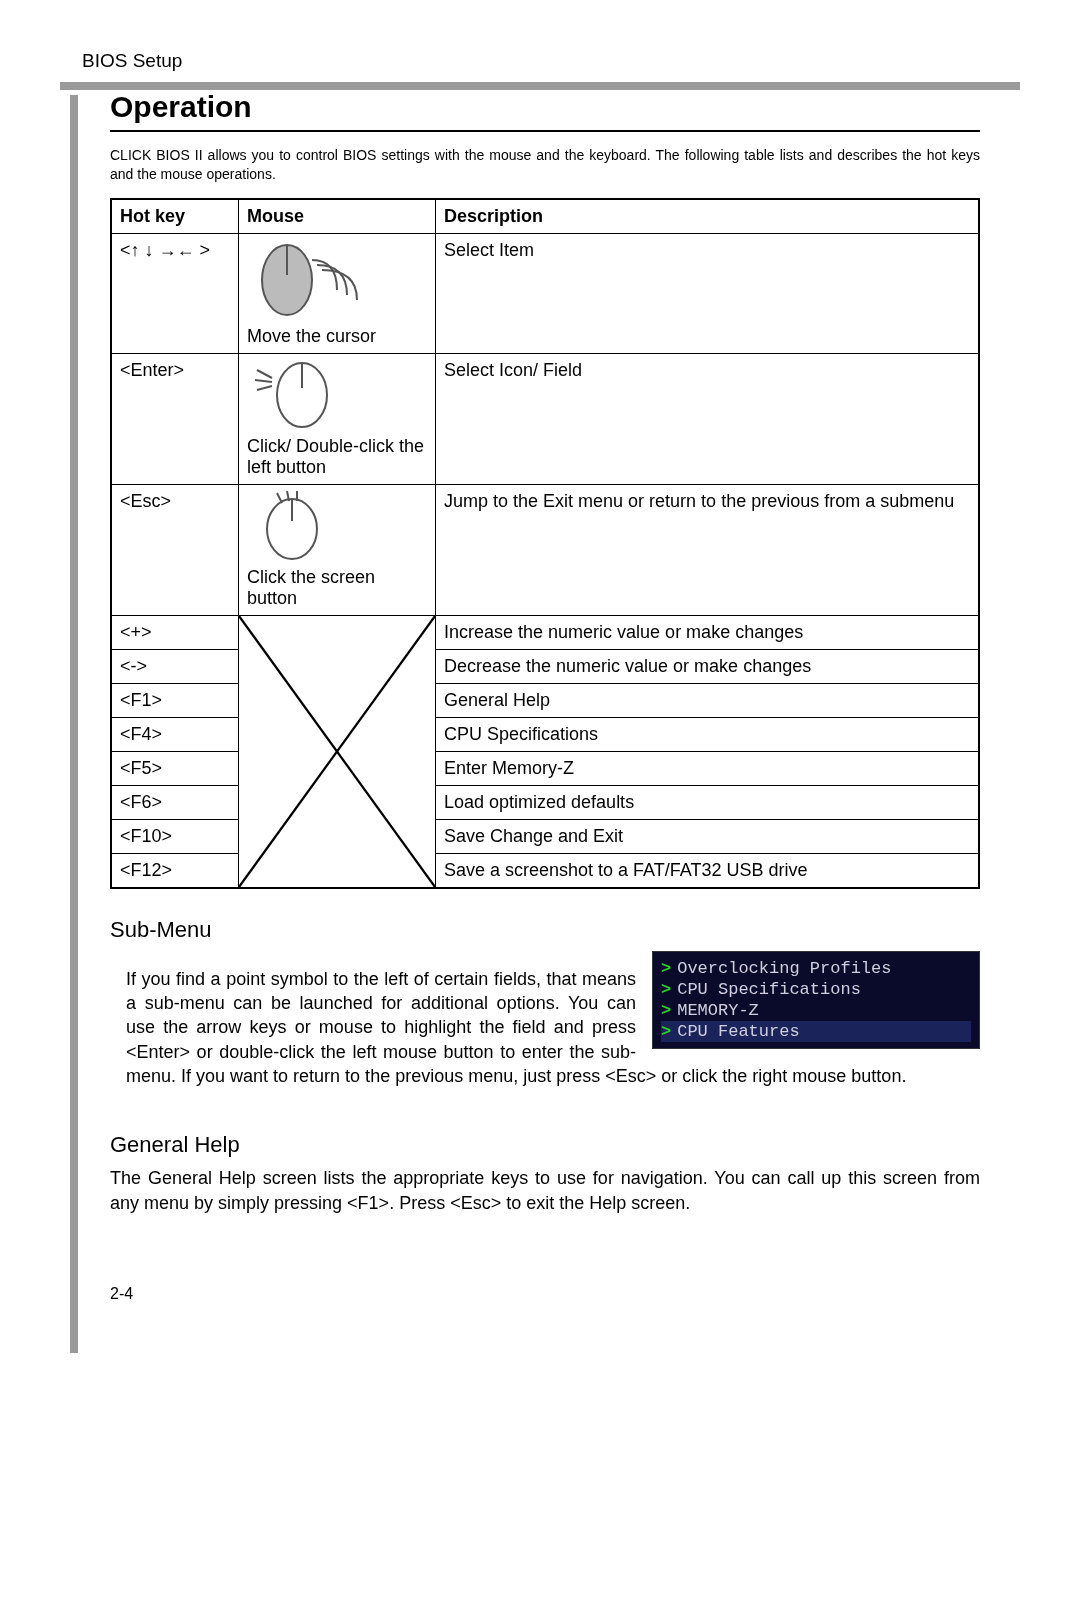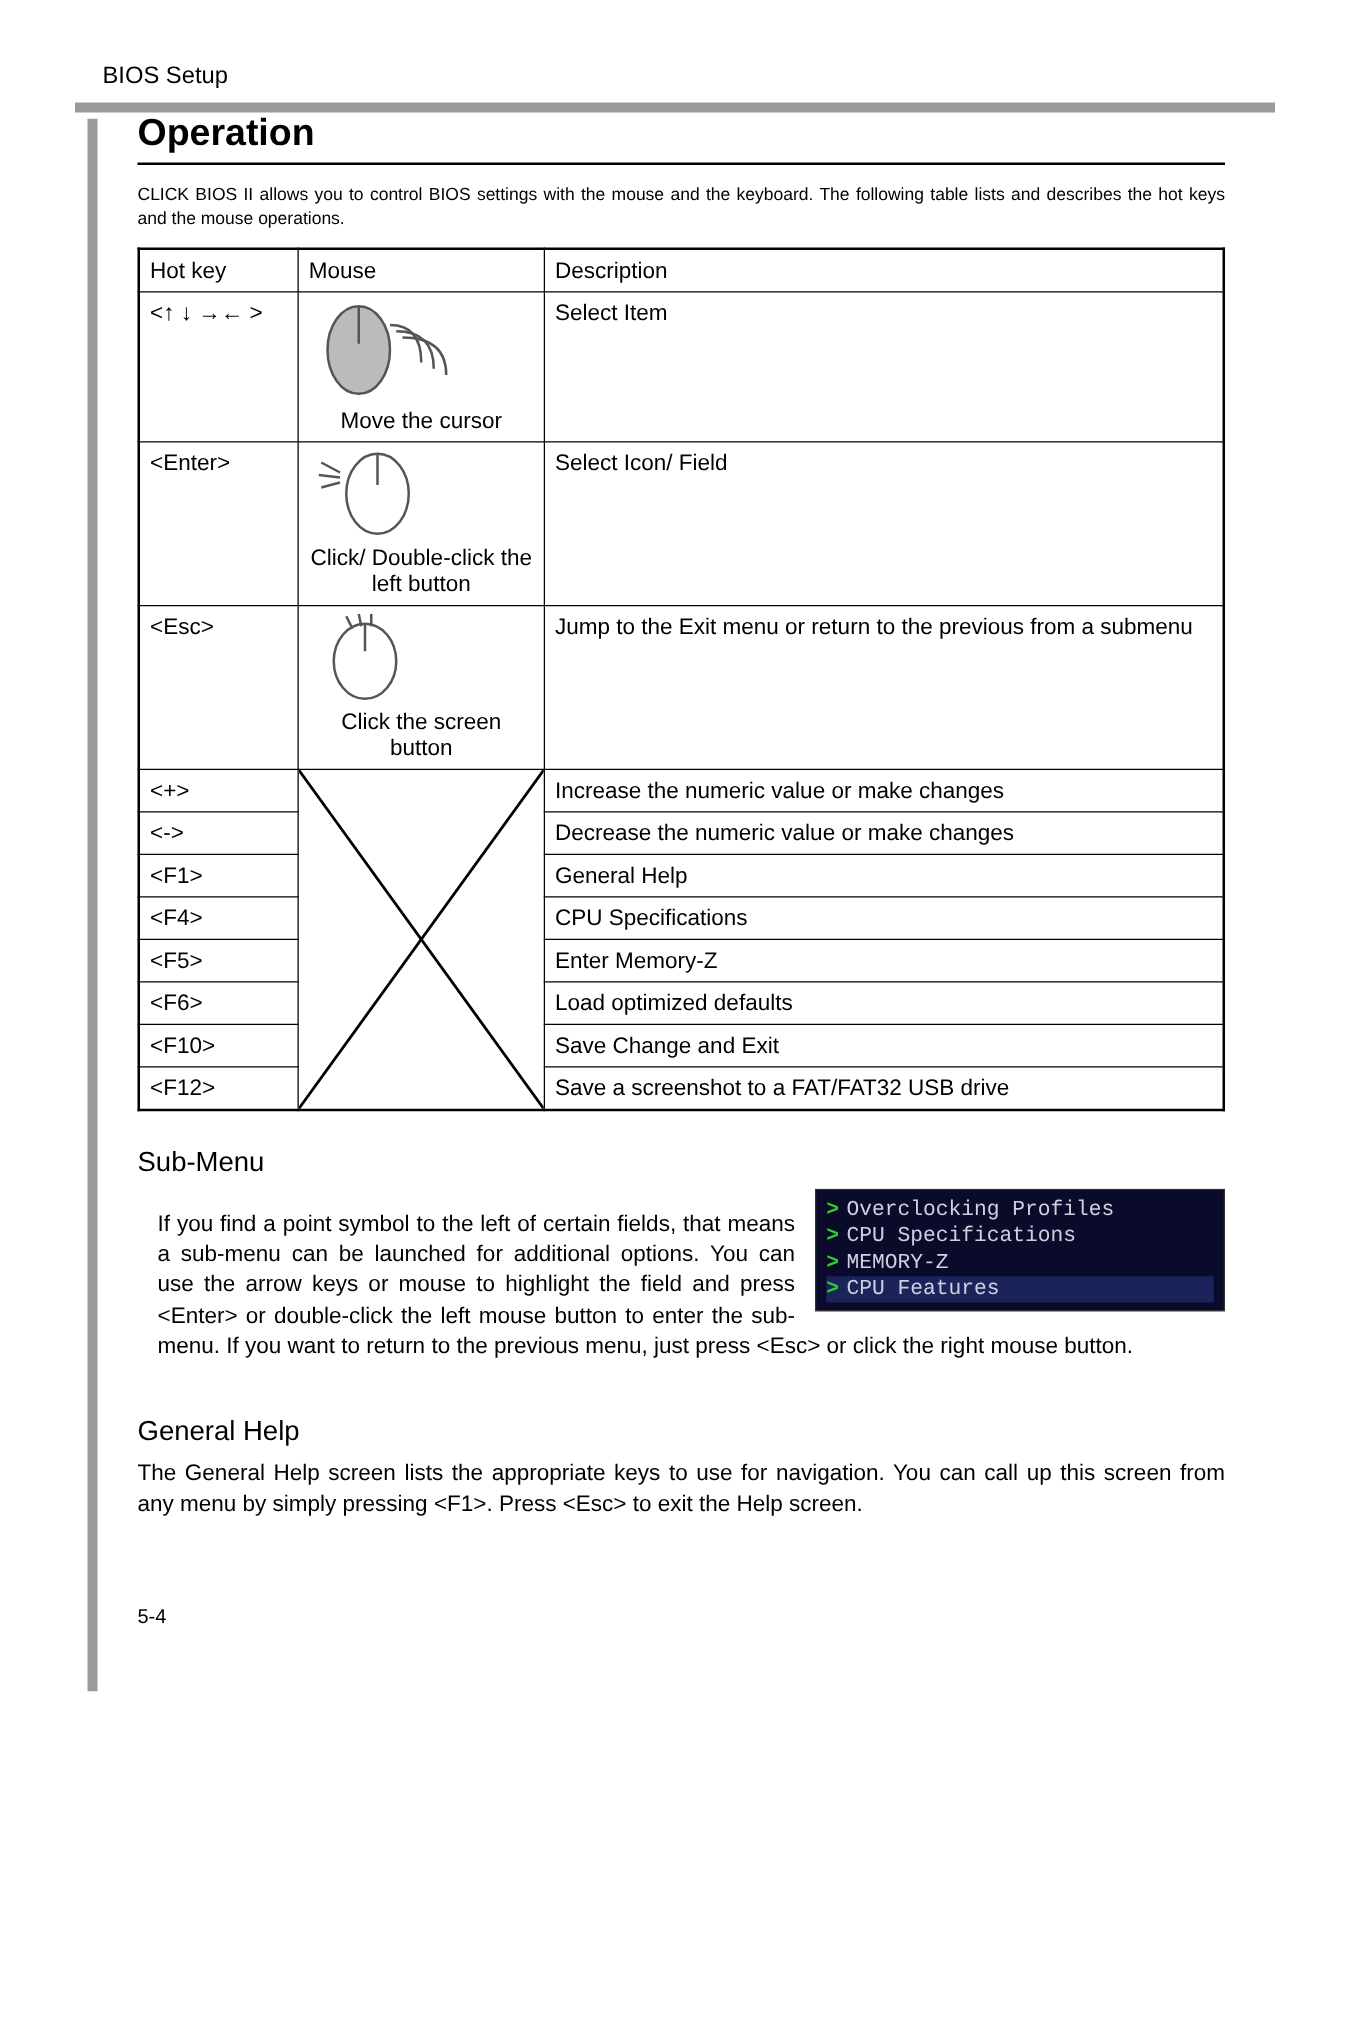--- a/index.html
+++ b/index.html
@@ -58,26 +58,26 @@
     border: 2px solid #000;
     font-size: 18px;
   }
   table.hotkeys th, table.hotkeys td {
     border: 1.5px solid #000;
     padding: 6px 8px;
     text-align: left;
     vertical-align: top;
   }
   table.hotkeys th {
-    font-weight: normal;
+    font-weight: bold;
   }
   .col-hot { width: 110px; }
   .col-mouse { width: 180px; }
   .mouse-cell svg { display:block; margin-bottom:6px; }
-  .mouse-label { font-size: 18px; text-align: center; }
+  .mouse-label { font-size: 18px; }
   .cross-cell { padding:0; position:relative; }
   .cross-cell svg { position:absolute; top:0; left:0; width:100%; height:100%; }
 
   h2.sub {
     font-size: 22px;
     font-weight: normal;
     margin: 28px 0 8px 0;
   }
   .submenu-block {
     overflow: hidden;
@@ -250,15 +250,15 @@
             <span class="chev">&gt;</span>
             <span>CPU Features</span>
           </div>
       </div>
       <p class="submenu-text">If you find a point symbol to the left of certain fields, that means a sub-menu can be launched for additional options. You can use the arrow keys or mouse to highlight the field and press &lt;Enter&gt; or double-click the left mouse button to enter the sub-menu. If you want to return to the previous menu, just press &lt;Esc&gt; or click the right mouse button.</p>
     </div>
 
     <h2 class="sub">General Help</h2>
     <p class="general-text">The General Help screen lists the appropriate keys to use for navigation. You can call up this screen from any menu by simply pressing &lt;F1&gt;. Press &lt;Esc&gt; to exit the Help screen.</p>
 
-    <div class="page-num">5-4</div>
+    <div class="page-num">2-4</div>
   </div>
 </div>
 
 </body></html>

